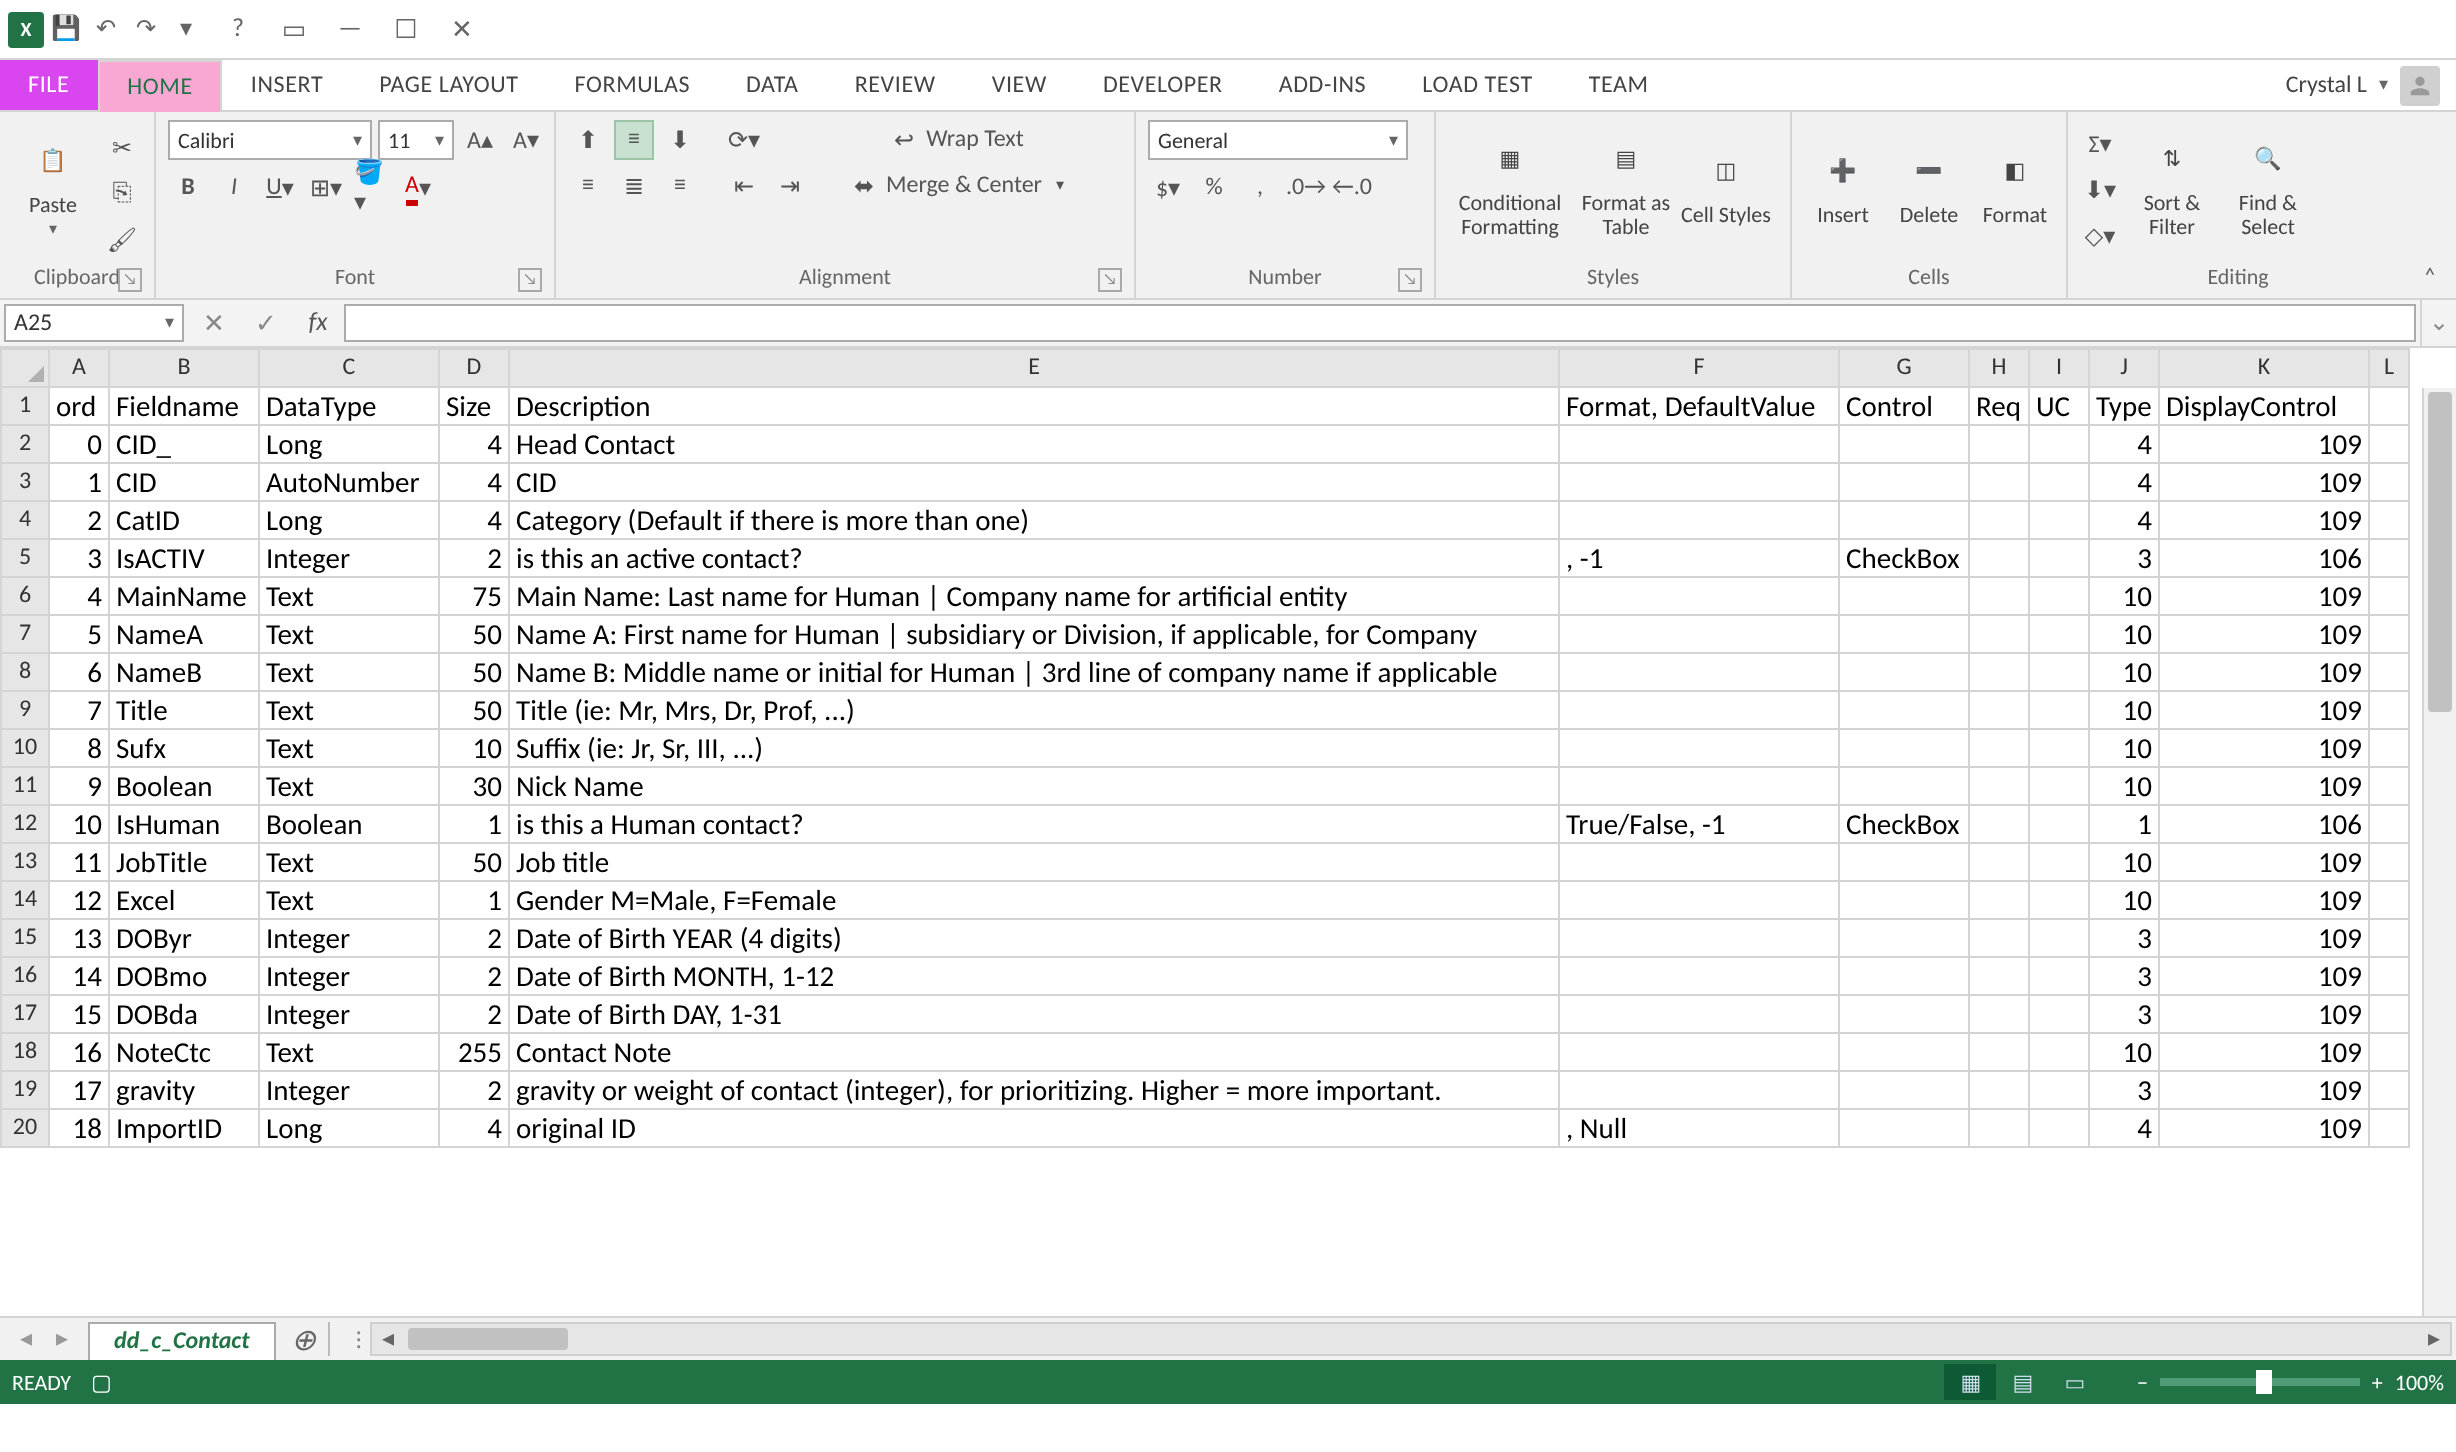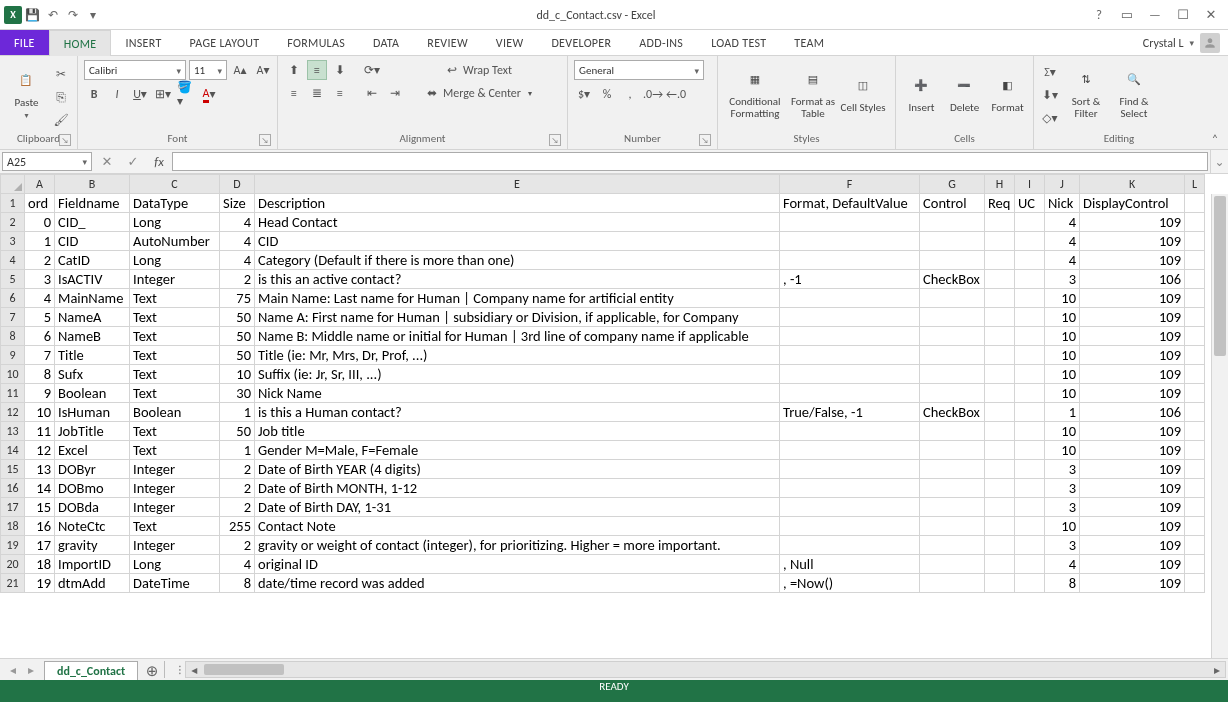--- a/index.html
+++ b/index.html
@@ -10,22 +10,22 @@
   .titlebar .qat { display: flex; align-items: center; gap: 2px; padding: 0 4px; }
   .titlebar .excel-icon { width: 18px; height: 18px; background: #217346; color: #fff; font-weight: bold; font-size: 10px; display:flex; align-items:center; justify-content:center; border-radius:2px;}
   .titlebar .qat-btn { width: 18px; height: 18px; display:flex; align-items:center; justify-content:center; color:#666; cursor:pointer; }
   .titlebar .title { flex: 1; text-align: center; color: #444; font-size: 12px; }
   .titlebar .winctl { display:flex; align-items:center; gap:2px; padding-right:4px; }
   .titlebar .winctl span { width: 26px; height: 20px; display:flex; align-items:center; justify-content:center; color:#666; cursor:pointer; font-size:13px;}
 
   
   .tabs { height: 26px; background: #fff; display: flex; align-items: stretch; border-bottom: 1px solid #d4d4d4; }
   .tabs .tab { padding: 0 14px; display:flex; align-items:center; color: #444; font-size: 12px; cursor:pointer; letter-spacing:0.3px;}
-  .tabs .tab.file { background:#6d28d9; color:#fff; }
-  .tabs .tab.active { background:#e5e5e5; color:#217346; border-top:1px solid #d4d4d4; border-left:1px solid #d4d4d4; border-right:1px solid #d4d4d4; margin-bottom:-1px;}
+  .tabs .tab.file { background:#d946ef; color:#fff; }
+  .tabs .tab.active { background:#f9a8d4; color:#217346; border-top:1px solid #d4d4d4; border-left:1px solid #d4d4d4; border-right:1px solid #d4d4d4; margin-bottom:-1px;}
   .tabs .spacer { flex:1; }
   .tabs .user { display:flex; align-items:center; gap:6px; padding:0 8px; color:#444; cursor:pointer;}
   .tabs .user .avatar { width:20px; height:20px; background:#d0d0d0; border-radius:2px; display:flex; align-items:center; justify-content:center;}
   .tabs .user .avatar svg{width:14px;height:14px;fill:#999;}
 
   
   .ribbon { height: 94px; background: #f1f1f1; border-bottom: 1px solid #d4d4d4; display:flex; position:relative;}
   .group { border-right: 1px solid #d4d4d4; padding: 4px 6px 2px 6px; display:flex; flex-direction:column; }
   .group .body { flex:1; display:flex; align-items:flex-start; gap:4px;}
   .group .label { text-align:center; color:#666; font-size:11px; height:16px; line-height:16px; position:relative;}
@@ -61,51 +61,50 @@
   table.sheet tr td:first-child { background:#e6e6e6; text-align:center; color:#333; font-size:12px;}
   th.colsel { background:#d2d2d2;}
   td.num { text-align:right;}
   .vscroll { position:absolute; right:0; top:20px; bottom:0; width:17px; background:#f1f1f1; border-left:1px solid #d4d4d4;}
   .vscroll .thumb{position:absolute;left:2px;right:2px;top:2px;height:160px;background:#c1c1c1;border-radius:2px;} 
   
   
   .sheettabs { height:22px; background:#f1f1f1; border-top:1px solid #d4d4d4; display:flex; align-items:stretch;}
   .sheettabs .nav { display:flex; align-items:center; padding:0 6px; gap:4px; color:#999;}
   .sheettabs .nav span{cursor:pointer;width:14px;text-align:center;}
-  .sheettabs .tabsarea { display:flex; align-items:flex-end;}
+  .sheettabs .tabsarea { display:flex; align-items:flex-end;font-style:italic;}
   .sheettab { background:#fff; border:1px solid #ababab; border-bottom:none; padding:2px 12px; font-size:12px; font-weight:bold; color:#217346; margin-right:2px; cursor:pointer;}
   .addsheet { width:24px; display:flex; align-items:center; justify-content:center; color:#666; cursor:pointer; font-size:15px;}
   .sheettabs .split { width:10px; border-left:1px solid #bbb; margin:2px 0; cursor:col-resize;}
   .sheettabs .hscroll { flex:1; background:#e6e6e6; margin:2px 2px 2px 0; position:relative; border:1px solid #cfcfcf;}
   .sheettabs .hscroll .arr{position:absolute;top:0;bottom:0;width:16px;display:flex;align-items:center;justify-content:center;color:#666;cursor:pointer;}
   .sheettabs .hscroll .arr.l{left:0;} .sheettabs .hscroll .arr.r{right:0;}
   .sheettabs .hscroll .thumb{position:absolute;top:2px;bottom:2px;left:18px;width:80px;background:#c1c1c1;border-radius:2px;}
 
   
-  .status { height:22px; background:#217346; color:#fff; display:flex; align-items:center; font-size:11px; padding:0 6px; gap:10px;flex-direction:column;}
+  .status { height:22px; background:#217346; color:#fff; display:flex; align-items:center; font-size:11px; padding:0 6px; gap:10px;}
   .status .views { margin-left:auto; display:flex; gap:0;}
   .status .viewbtn { width:26px; height:18px; display:flex; align-items:center; justify-content:center; cursor:pointer; color:#cde;}
   .status .viewbtn.active{ background:#0e5a34;}
   .status .zoom { display:flex; align-items:center; gap:6px; margin-left:8px;}
   .status .slider { width:100px; height:4px; background:#4e9d76; position:relative;}
   .status .slider .knob{position:absolute; left:48px; top:-4px; width:8px; height:12px; background:#fff;}
   .status .zbtn{cursor:pointer;}
 </style>
 </head>
 <body>
 
 <div class="titlebar">
   <div class="qat">
     <span class="excel-icon">X</span>
     <span class="qat-btn">💾</span>
     <span class="qat-btn">↶</span>
     <span class="qat-btn">↷</span>
     <span class="qat-btn">▾</span>
   </div>
-  <div class="title">dd_c_Contact.csv - Excel</div>
   <div class="winctl">
     <span>?</span>
     <span>▭</span>
     <span>—</span>
     <span>☐</span>
     <span>✕</span>
   </div>
 </div>
 
 <div class="tabs" id="tabsrow">
@@ -340,21 +339,21 @@
           <td>1</td>
           <td>ord</td>
           <td>Fieldname</td>
           <td>DataType</td>
           <td>Size</td>
           <td>Description</td>
           <td>Format, DefaultValue</td>
           <td>Control</td>
           <td>Req</td>
           <td>UC</td>
-          <td>Nick</td>
+          <td>Type</td>
           <td>DisplayControl</td>
           <td></td>
         </tr>
         <tr>
           <td>2</td>
           <td class="num">0</td>
           <td>CID_</td>
           <td>Long</td>
           <td class="num">4</td>
           <td>Head Contact</td>
@@ -629,35 +628,20 @@
           <td class="num">4</td>
           <td>original ID</td>
           <td>, Null</td>
           <td></td>
           <td></td>
           <td></td>
           <td class="num">4</td>
           <td class="num">109</td>
           <td></td>
         </tr>
-        <tr>
-          <td>21</td>
-          <td class="num">19</td>
-          <td>dtmAdd</td>
-          <td>DateTime</td>
-          <td class="num">8</td>
-          <td>date/time record was added</td>
-          <td>, =Now()</td>
-          <td></td>
-          <td></td>
-          <td></td>
-          <td class="num">8</td>
-          <td class="num">109</td>
-          <td></td>
-        </tr>
       </tbody>
     </table>
   <div class="vscroll">
     <div class="thumb"></div>
   </div>
 </div>
 
 <div class="sheettabs">
   <div class="nav">
     <span>◂</span>

